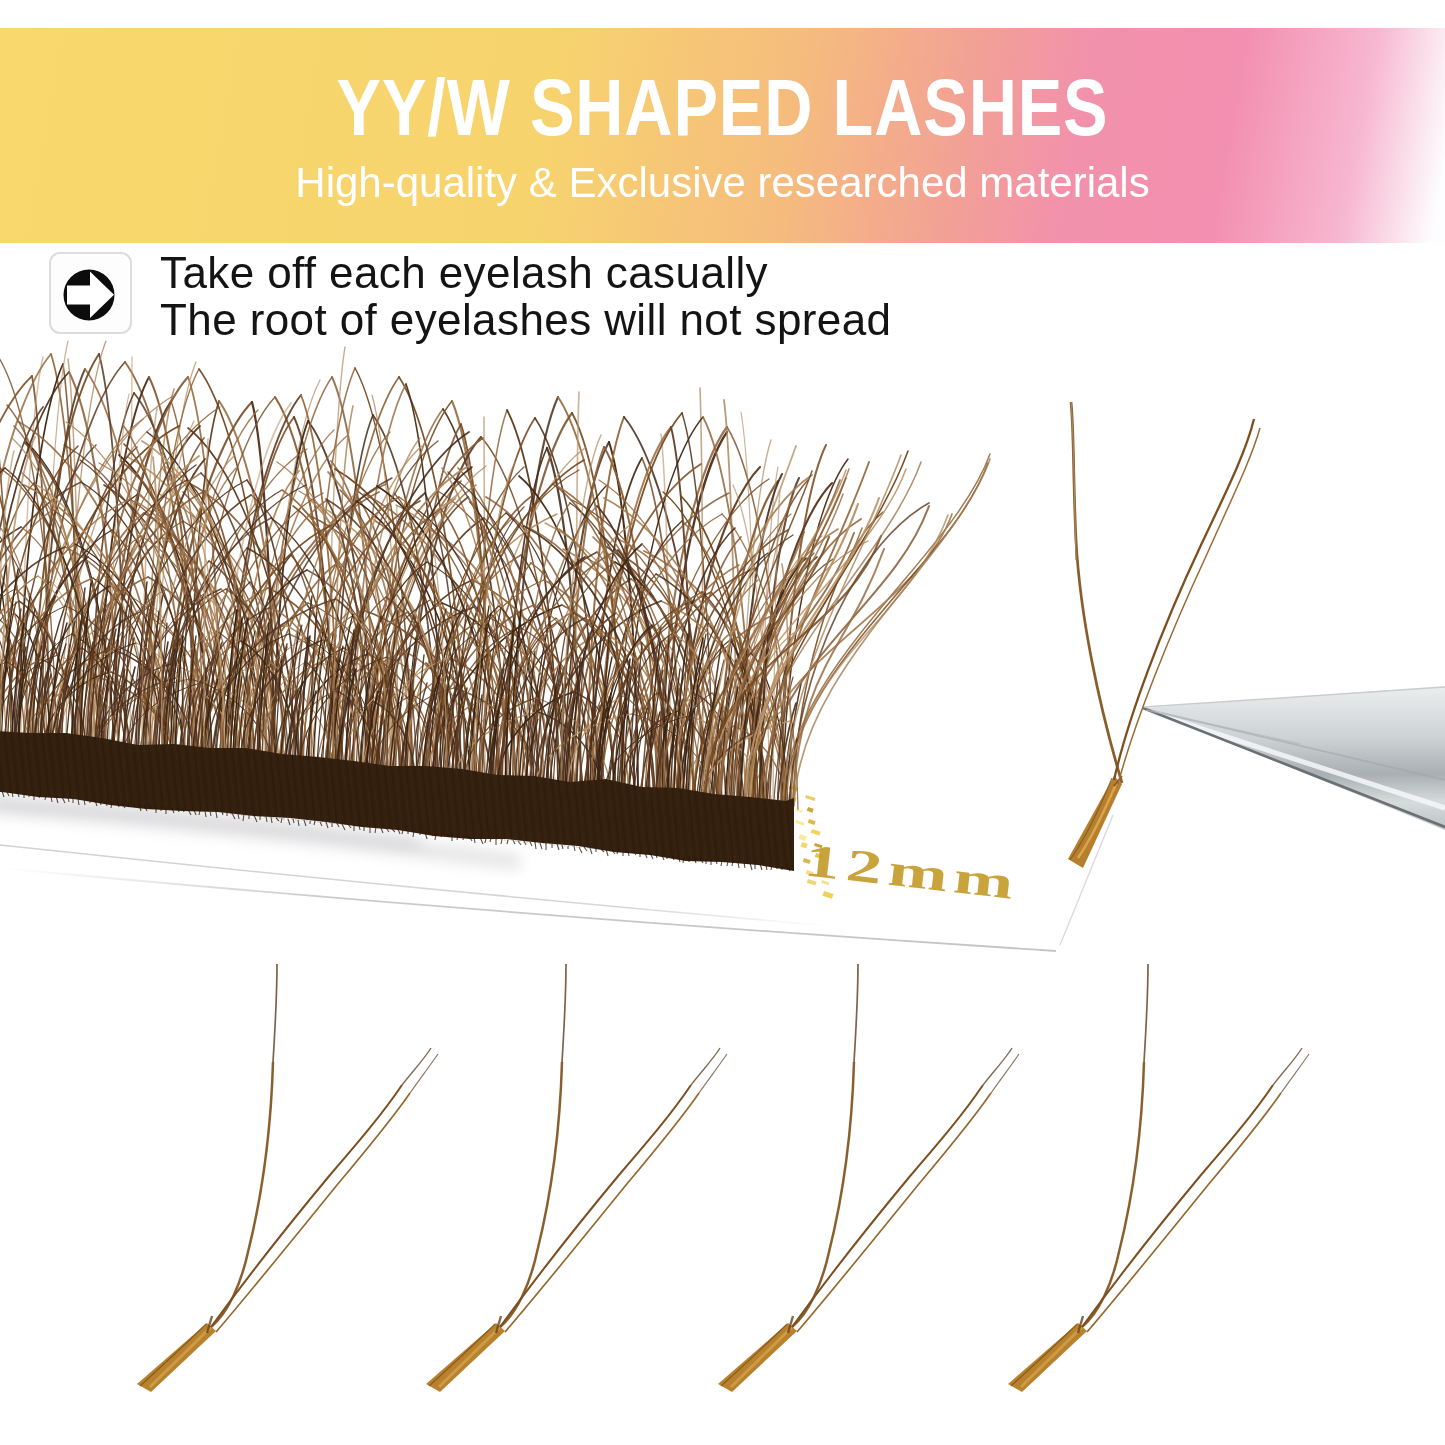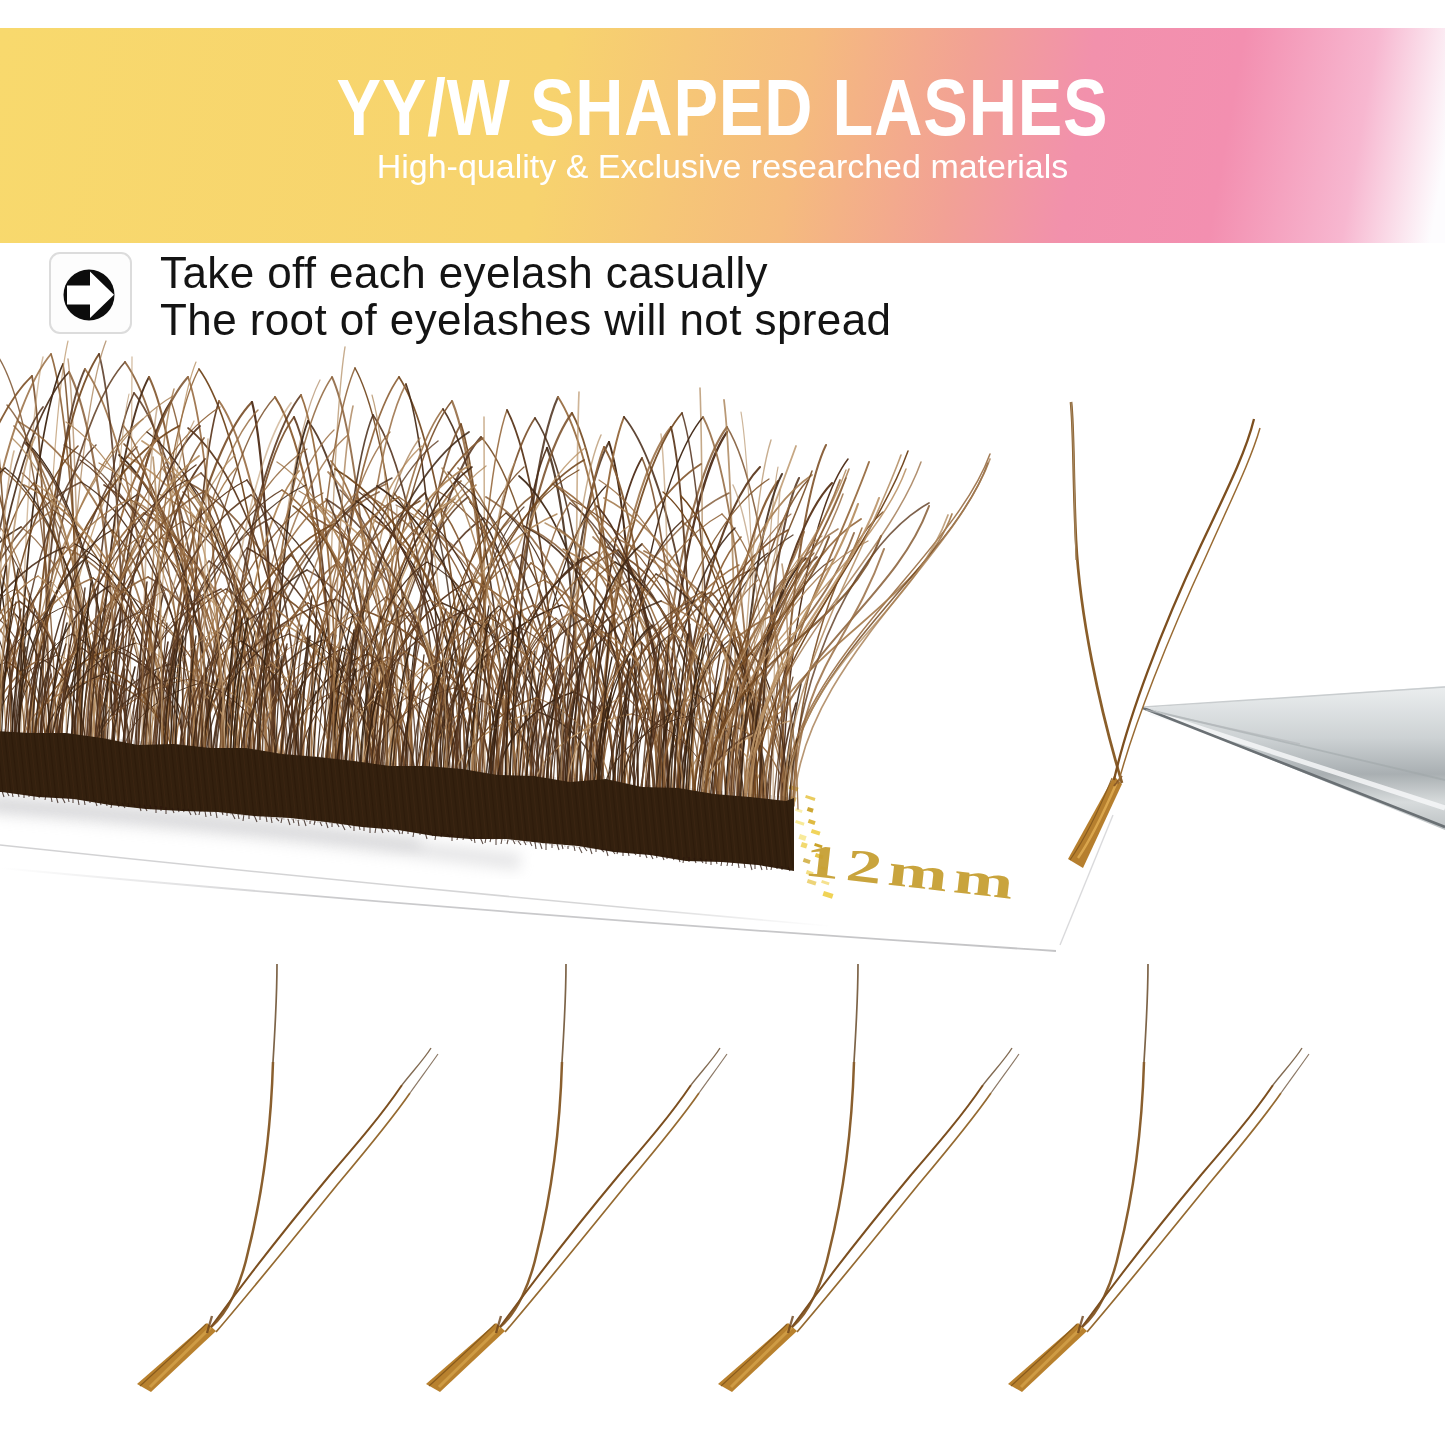--- a/index.html
+++ b/index.html
@@ -1,20 +1,20 @@
 <!DOCTYPE html>
 <html><head><meta charset="utf-8">
 <style>
 html,body{margin:0;padding:0;width:1445px;height:1445px;background:#fff;overflow:hidden}
 body{font-family:"Liberation Sans",sans-serif;position:relative}
 .banner{position:absolute;left:0;top:28px;width:1445px;height:215px;
  background:linear-gradient(100deg,#f8d96d 0%,#f7d36e 38%,#f5bb7e 55%,#f2a195 66%,#f291ac 74%,#f38fb0 84%,#f7b7d0 93%,#fdfcfe 99%);
  text-align:center;color:#fff}
 .t1{font-size:79px;font-weight:bold;letter-spacing:1px;margin-top:40px;line-height:1;transform:scaleX(.845)}
-.t2{font-size:34px;margin-top:2px;line-height:1}
+.t2{font-size:42px;margin-top:15px;line-height:1}
 .cap{position:absolute;left:160px;top:249px;font-size:44px;line-height:47px;letter-spacing:.4px;color:#141414}
 </style></head>
 <body>
 <div class="banner">
     <div class="t1">YY/W SHAPED LASHES</div>
     <div class="t2">High-quality &amp; Exclusive researched materials</div>
   </div>
 <svg width="84" height="82" viewBox="0 0 84 82" style="position:absolute;left:49px;top:252px">
     <rect x="1" y="1" width="81" height="80" rx="10" fill="#fdfdfd" stroke="#dcdcdc" stroke-width="2"></rect>
     <circle cx="40" cy="43" r="25.5" fill="#0c0c0c"></circle>

